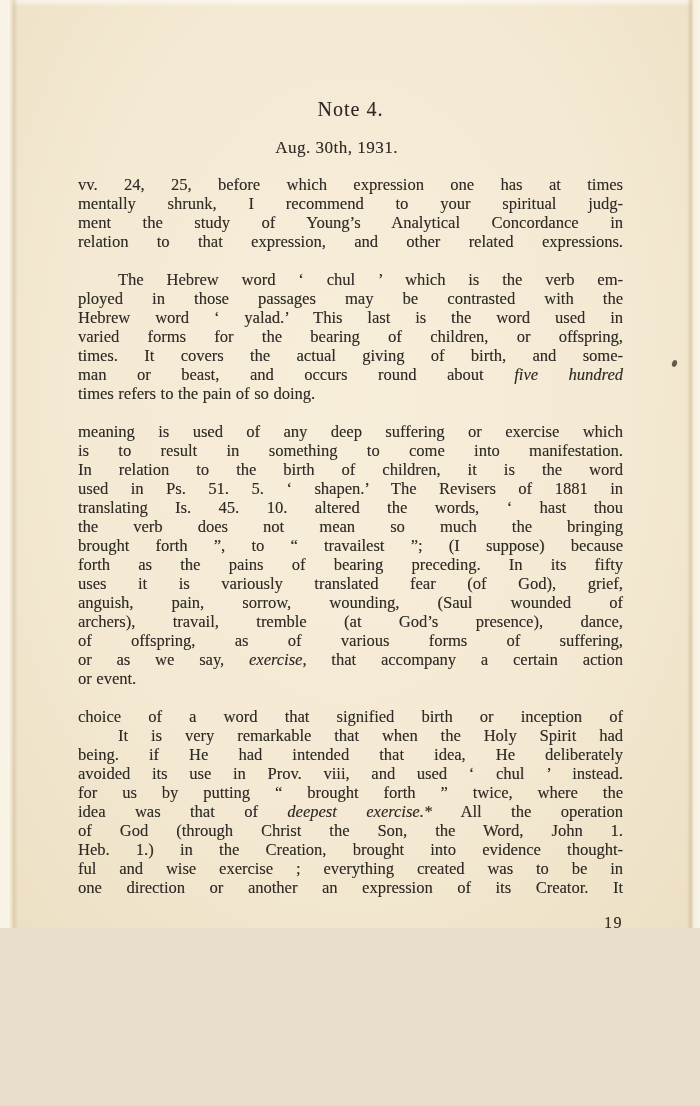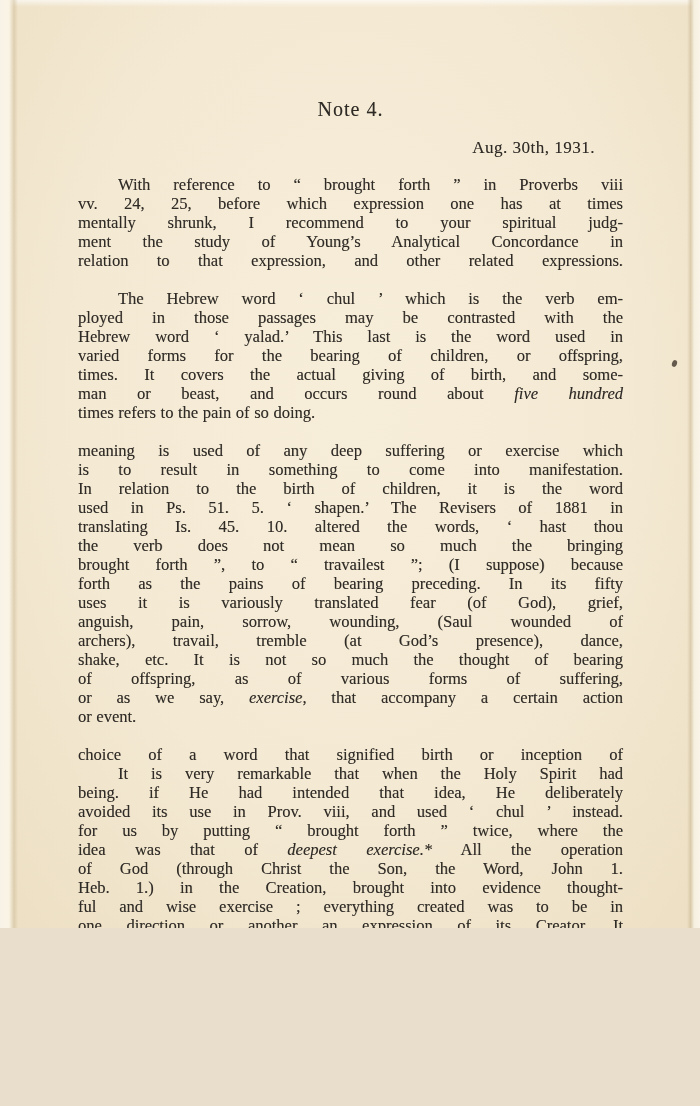--- a/index.html
+++ b/index.html
@@ -40,21 +40,21 @@
     width: 545px;
   }
   .title {
     font-size: 20px;
     font-weight: normal;
     text-align: center;
     letter-spacing: 1px;
     margin: 0 0 17px 0;
   }
   .date-line {
-    text-align: right;
+    text-align: center;
     padding-right: 28px;
     font-size: 17px;
     letter-spacing: 0.5px;
     margin: 0 0 17px 0;
   }
   .paragraph { margin: 0 0 19px 0; }
   .line {
     font-size: 16.5px;
     line-height: 19px;
     text-align: justify;
@@ -89,21 +89,20 @@
 <div class="page">
   <div class="edge-left"></div>
   <div class="edge-right"></div>
   <div class="ink-speck"></div>
 
   <div class="content">
     <h1 class="title">Note 4.</h1>
     <div class="date-line">Aug. 30th, 1931.</div>
     <div class="body">
         <div class="paragraph">
-          <div class="line indent"><span>With reference to “ brought forth ” in Proverbs viii</span></div>
           <div class="line"><span>vv. 24, 25, before which expression one has at times</span></div>
           <div class="line"><span>mentally shrunk, I recommend to your spiritual judg-</span></div>
           <div class="line"><span>ment the study of Young’s Analytical Concordance in</span></div>
           <div class="line"><span>relation to that expression, and other related expressions.</span></div>
         </div>
         <div class="paragraph">
           <div class="line indent"><span>The Hebrew word ‘ chul ’ which is the verb em-</span></div>
           <div class="line"><span>ployed in those passages may be contrasted with the</span></div>
           <div class="line"><span>Hebrew word ‘ yalad.’ This last is the word used in</span></div>
           <div class="line"><span>varied forms for the bearing of children, or offspring,</span></div>
@@ -116,21 +115,20 @@
           <div class="line"><span>is to result in something to come into manifestation.</span></div>
           <div class="line"><span>In relation to the birth of children, it is the word</span></div>
           <div class="line"><span>used in Ps. 51. 5. ‘ shapen.’ The Revisers of 1881 in</span></div>
           <div class="line"><span>translating Is. 45. 10. altered the words, ‘ hast thou</span></div>
           <div class="line"><span>the verb does not mean so much the bringing</span></div>
           <div class="line"><span>brought forth ”, to “ travailest ”; (I suppose) because</span></div>
           <div class="line"><span>forth as the pains of bearing preceding. In its fifty</span></div>
           <div class="line"><span>uses it is variously translated fear (of God), grief,</span></div>
           <div class="line"><span>anguish, pain, sorrow, wounding, (Saul wounded of</span></div>
           <div class="line"><span>archers), travail, tremble (at God’s presence), dance,</span></div>
-          <div class="line"><span>shake, etc. It is not so much the thought of bearing</span></div>
           <div class="line"><span>of offspring, as of various forms of suffering,</span></div>
           <div class="line"><span>or as we say, </span><i>exercise</i><span>, that accompany a certain action</span></div>
           <div class="line endline"><span>or event.</span></div>
         </div>
         <div class="paragraph">
           <div class="line"><span>choice of a word that signified birth or inception of</span></div>
           <div class="line indent"><span>It is very remarkable that when the Holy Spirit had</span></div>
           <div class="line"><span>being. if He had intended that idea, He deliberately</span></div>
           <div class="line"><span>avoided its use in Prov. viii, and used ‘ chul ’ instead.</span></div>
           <div class="line"><span>for us by putting “ brought forth ” twice, where the</span></div>

